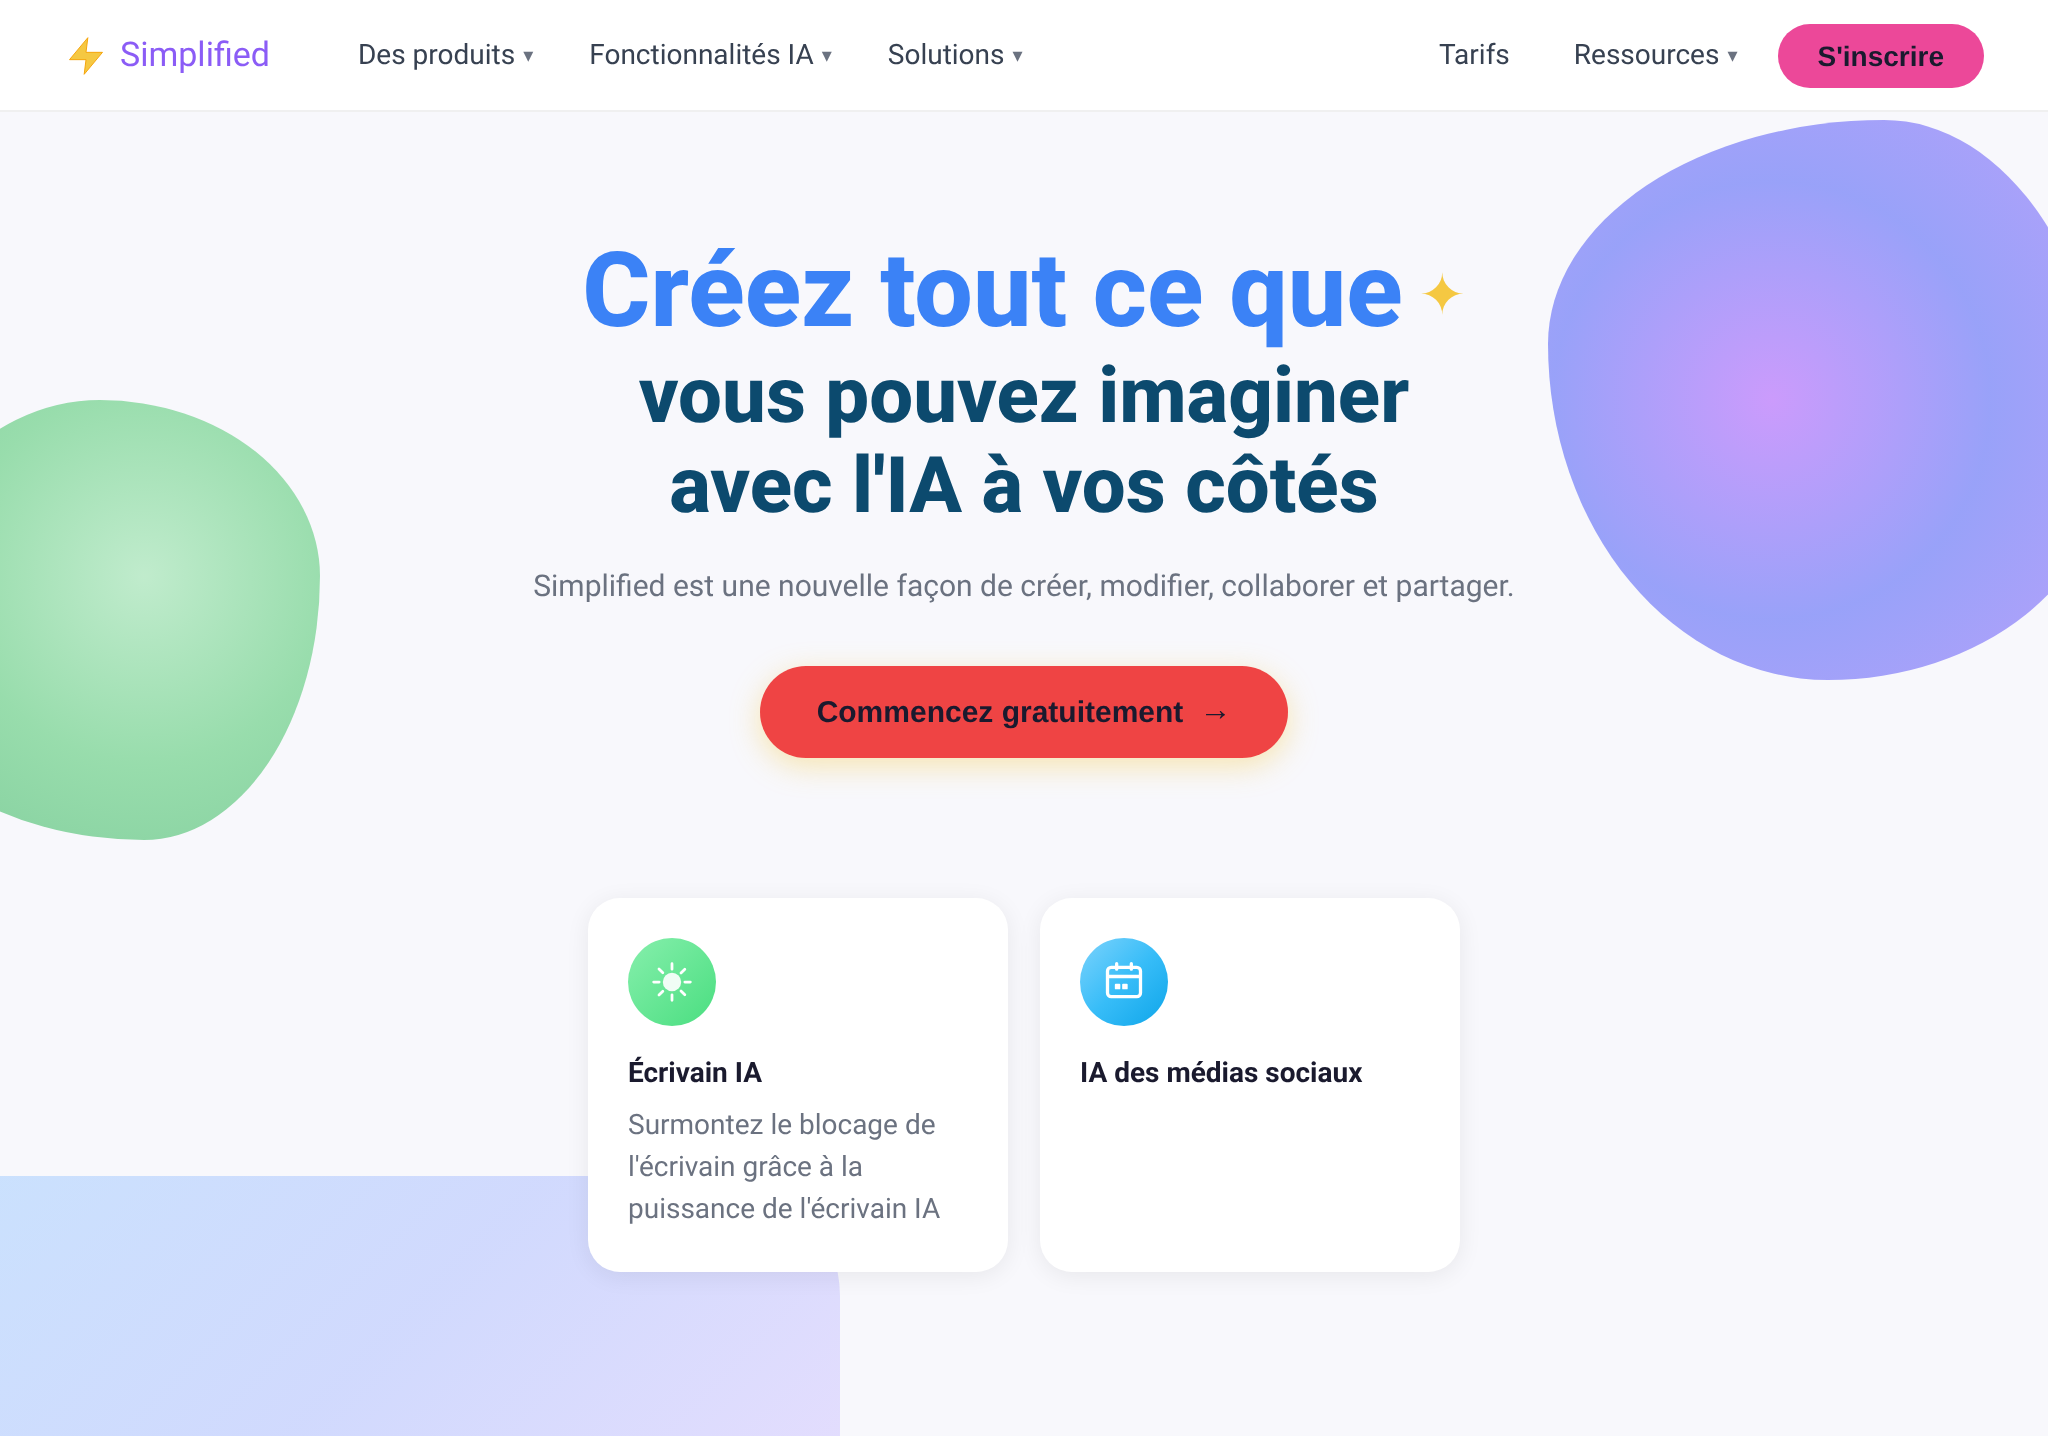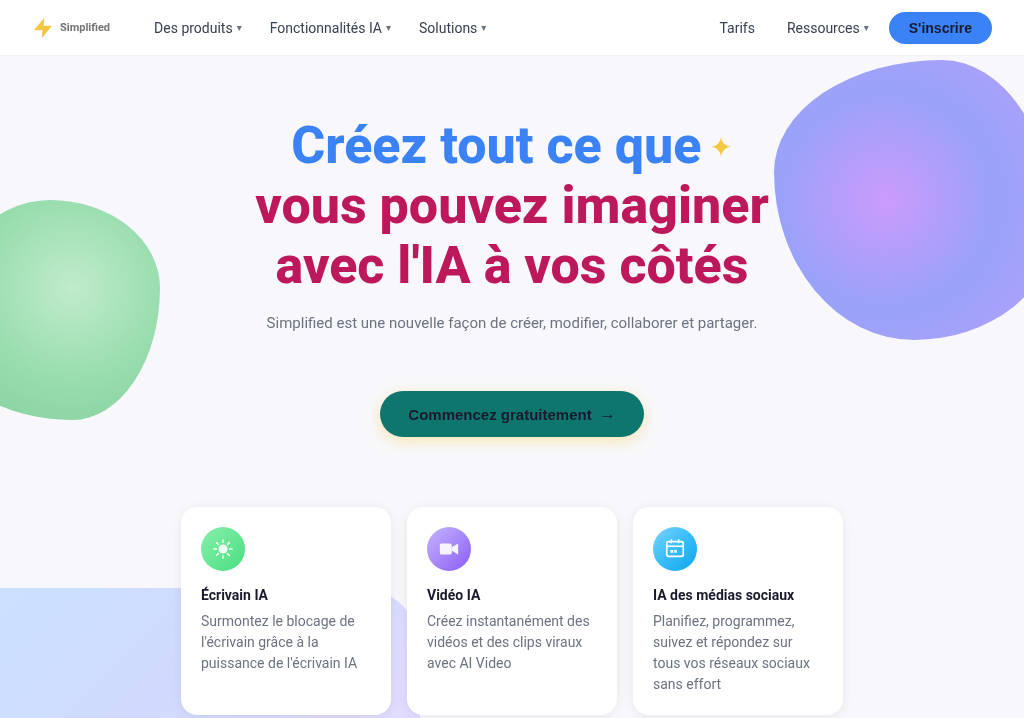--- a/index.html
+++ b/index.html
@@ -63,23 +63,23 @@
       align-items: center;
       gap: 6px;
       margin-right: 32px;
       text-decoration: none;
     }
     .logo-icon {
       width: 22px;
       height: 22px;
     }
     .logo-text {
-      font-size: 11px;
-      font-weight: 700;
-      color: #737373;
+      font-size: 17px;
+      font-weight: 400;
+      color: #8b5cf6;
     }
     .nav-links {
       display: flex;
       align-items: center;
       gap: 4px;
       flex: 1;
     }
     .nav-item {
       display: flex;
       align-items: center;
@@ -107,21 +107,21 @@
       background: transparent;
       border: none;
       cursor: pointer;
       border-radius: 6px;
     }
     .btn-signup {
       padding: 8px 20px;
       font-size: 14px;
       font-weight: 600;
       color: #1a1a2e;
-      background: #3b82f6;
+      background: #ec4899;
       border: none;
       cursor: pointer;
       border-radius: 20px;
     }
 
     
     .hero {
       position: relative;
       z-index: 5;
       text-align: center;
@@ -135,45 +135,44 @@
       display: inline;
     }
     .hero-sparkle {
       display: inline-block;
       color: #f5c842;
       font-size: 28px;
       margin-left: 4px;
       vertical-align: super;
     }
     .hero-title-dark {
-      font-size: 52px;
+      font-size: 39px;
       font-weight: 800;
-      color: #be185d;
+      color: #0c4a6e;
       line-height: 1.15;
     }
     .hero-subtitle {
       font-size: 15px;
       color: #6b7280;
       margin: 16px 0 28px;
       line-height: 1.6;
     }
     .btn-cta {
       display: inline-flex;
       align-items: center;
       gap: 8px;
       padding: 14px 28px;
       font-size: 15px;
       font-weight: 600;
       color: #1a1a2e;
-      background: #0f766e;
+      background: #ef4444;
       border: none;
       border-radius: 30px;
       cursor: pointer;
       box-shadow: 0 4px 15px rgba(245, 200, 66, 0.4);
-      margin-top: 28px;
     }
     .btn-cta-arrow {
       font-size: 16px;
     }
 
     
     .cards-section {
       position: relative;
       z-index: 5;
       display: flex;
@@ -285,37 +284,26 @@
       <svg width="22" height="22" viewBox="0 0 24 24" fill="white">
         <circle cx="12" cy="12" r="5" fill="white" opacity="0.9"></circle>
         <path d="M12 2v3M12 19v3M2 12h3M19 12h3M4.9 4.9l2.1 2.1M16.9 16.9l2.1 2.1M4.9 19.1l2.1-2.1M16.9 7.1l2.1-2.1" stroke="white" stroke-width="1.5" stroke-linecap="round"></path>
       </svg>
     </div>
     <div class="card-title">Écrivain IA</div>
     <div class="card-desc">Surmontez le blocage de l'écrivain grâce à la puissance de l'écrivain IA</div>
   </div>
 
 
-  <div class="card">
-    <div class="card-icon-wrap icon-purple">
-      <svg width="22" height="22" viewBox="0 0 24 24" fill="none">
-        <rect x="2" y="6" width="13" height="12" rx="2" fill="white" opacity="0.9"></rect>
-        <path d="M15 10l7-4v12l-7-4V10z" fill="white" opacity="0.9"></path>
-      </svg>
-    </div>
-    <div class="card-title">Vidéo IA</div>
-    <div class="card-desc">Créez instantanément des vidéos et des clips viraux avec AI Video</div>
-  </div>
 
   <div class="card">
     <div class="card-icon-wrap icon-blue">
       <svg width="22" height="22" viewBox="0 0 24 24" fill="none">
         <rect x="3" y="4" width="18" height="16" rx="2" stroke="white" stroke-width="1.8" fill="none"></rect>
         <path d="M3 9h18" stroke="white" stroke-width="1.8"></path>
         <path d="M8 2v3M16 2v3" stroke="white" stroke-width="1.8" stroke-linecap="round"></path>
         <rect x="7" y="13" width="3" height="3" rx="0.5" fill="white"></rect>
         <rect x="11" y="13" width="3" height="3" rx="0.5" fill="white"></rect>
       </svg>
     </div>
     <div class="card-title">IA des médias sociaux</div>
-    <div class="card-desc">Planifiez, programmez, suivez et répondez sur tous vos réseaux sociaux sans effort</div>
   </div>
 </section>
 
 </body></html>

